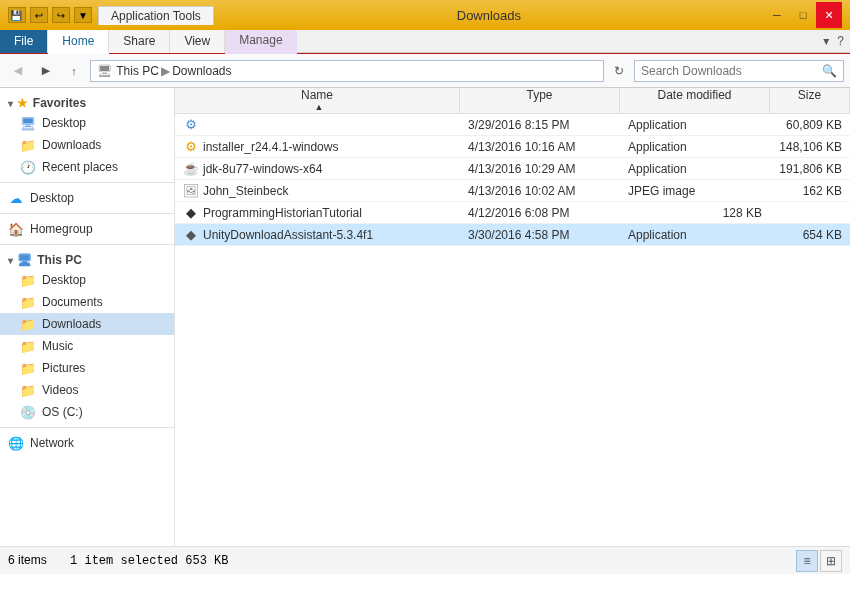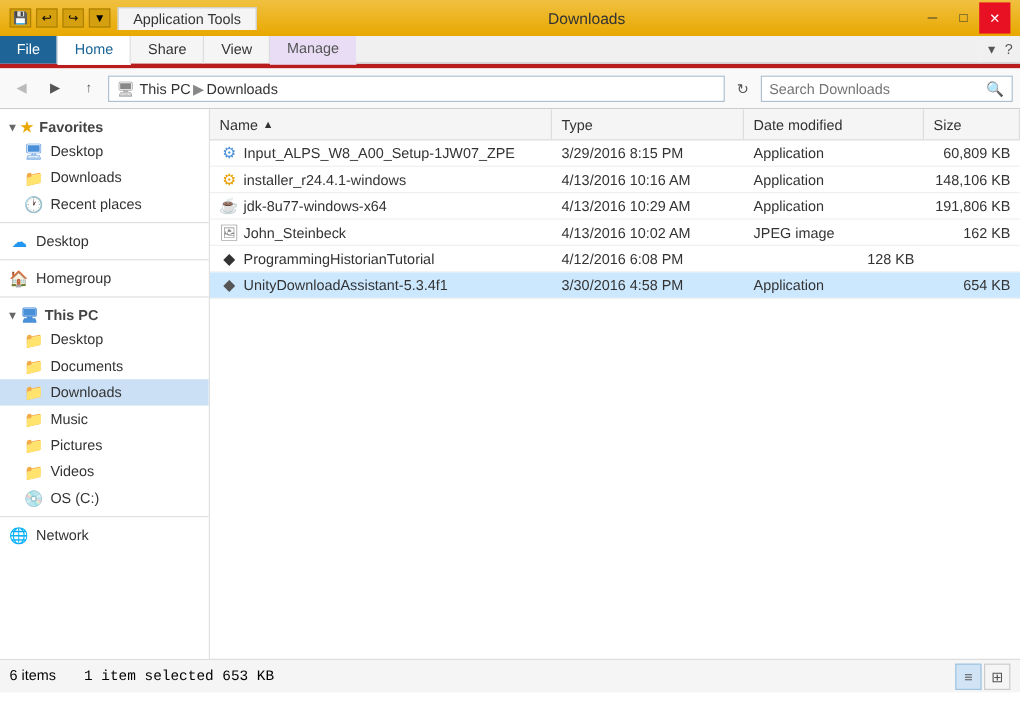--- a/index.html
+++ b/index.html
@@ -17,21 +17,21 @@
     .app-tools-tab {
       background: #f5f5f5; border: 1px solid #ccc; border-bottom: none;
       padding: 2px 12px; font-size: 12px; color: #333; cursor: pointer;
     }
     .window-controls { display: flex; }
     .win-btn { width: 26px; height: 26px; border: none; cursor: pointer; display: flex; align-items: center; justify-content: center; font-size: 11px; background: transparent; color: #333; }
     .win-btn.close { background: #e81123; color: white; }
 
     
     .ribbon {
-      background: #f5f5f5; border-bottom: 4px solid #b91c1c;
+      background: #f5f5f5; border-bottom: 1px solid #b91c1c;
       display: flex; flex-direction: column;
     }
     .ribbon-tab {
       padding: 4px 14px; font-size: 12px; cursor: pointer; border-right: 1px solid #ddd;
       color: #333;
     }
     .ribbon-tab.active { background: #fff; border-bottom: 2px solid #fff; margin-bottom: -1px; color: #1a6496; }
     .ribbon-tab.file-tab { background: #1e6496; color: white; padding: 4px 14px; }
 
     
@@ -82,21 +82,21 @@
     
     .file-list { flex: 1; overflow-y: auto; }
     .file-list-header {
       display: grid; grid-template-columns: 1fr 160px 150px 80px;
       border-bottom: 1px solid #ddd; background: #f5f5f5;
       height: 26px; align-items: center;
     }
     .col-header {
       padding: 0 8px; font-size: 12px; color: #333; border-right: 1px solid #ddd;
       cursor: pointer; height: 100%; display: flex; align-items: center;
-      white-space: nowrap; overflow: hidden;
+      white-space: nowrap; overflow: hidden; flex-direction: column;
     }
     .col-header .sort-arrow { margin-left: 4px; font-size: 9px; }
     .file-row {
       display: grid; grid-template-columns: 1fr 160px 150px 80px;
       height: 22px; align-items: center; border-bottom: 1px solid #f0f0f0;
       cursor: pointer;
     }
     .file-row.selected { background: #cce8ff; }
     .file-cell {
       padding: 0 8px; font-size: 12px; color: #333; overflow: hidden;
@@ -303,21 +303,20 @@
       </div>
       <div class="col-header">
         <span>Size</span>
       </div>
     </div>
 
     <div id="file-rows-container">
         <div class="file-row">
       <div class="file-cell">
         <div class="file-icon" style="color:#4a90d9">⚙</div>
-        <span>Input_ALPS_W8_A00_Setup-1JW07_ZPE</span>
       </div>
       <div class="file-cell">3/29/2016 8:15 PM</div>
       <div class="file-cell">Application</div>
       <div class="file-cell right">60,809 KB</div>
     </div>
         <div class="file-row">
       <div class="file-cell">
         <div class="file-icon" style="color:#e8a000">⚙</div>
         <span>installer_r24.4.1-windows</span>
       </div>

